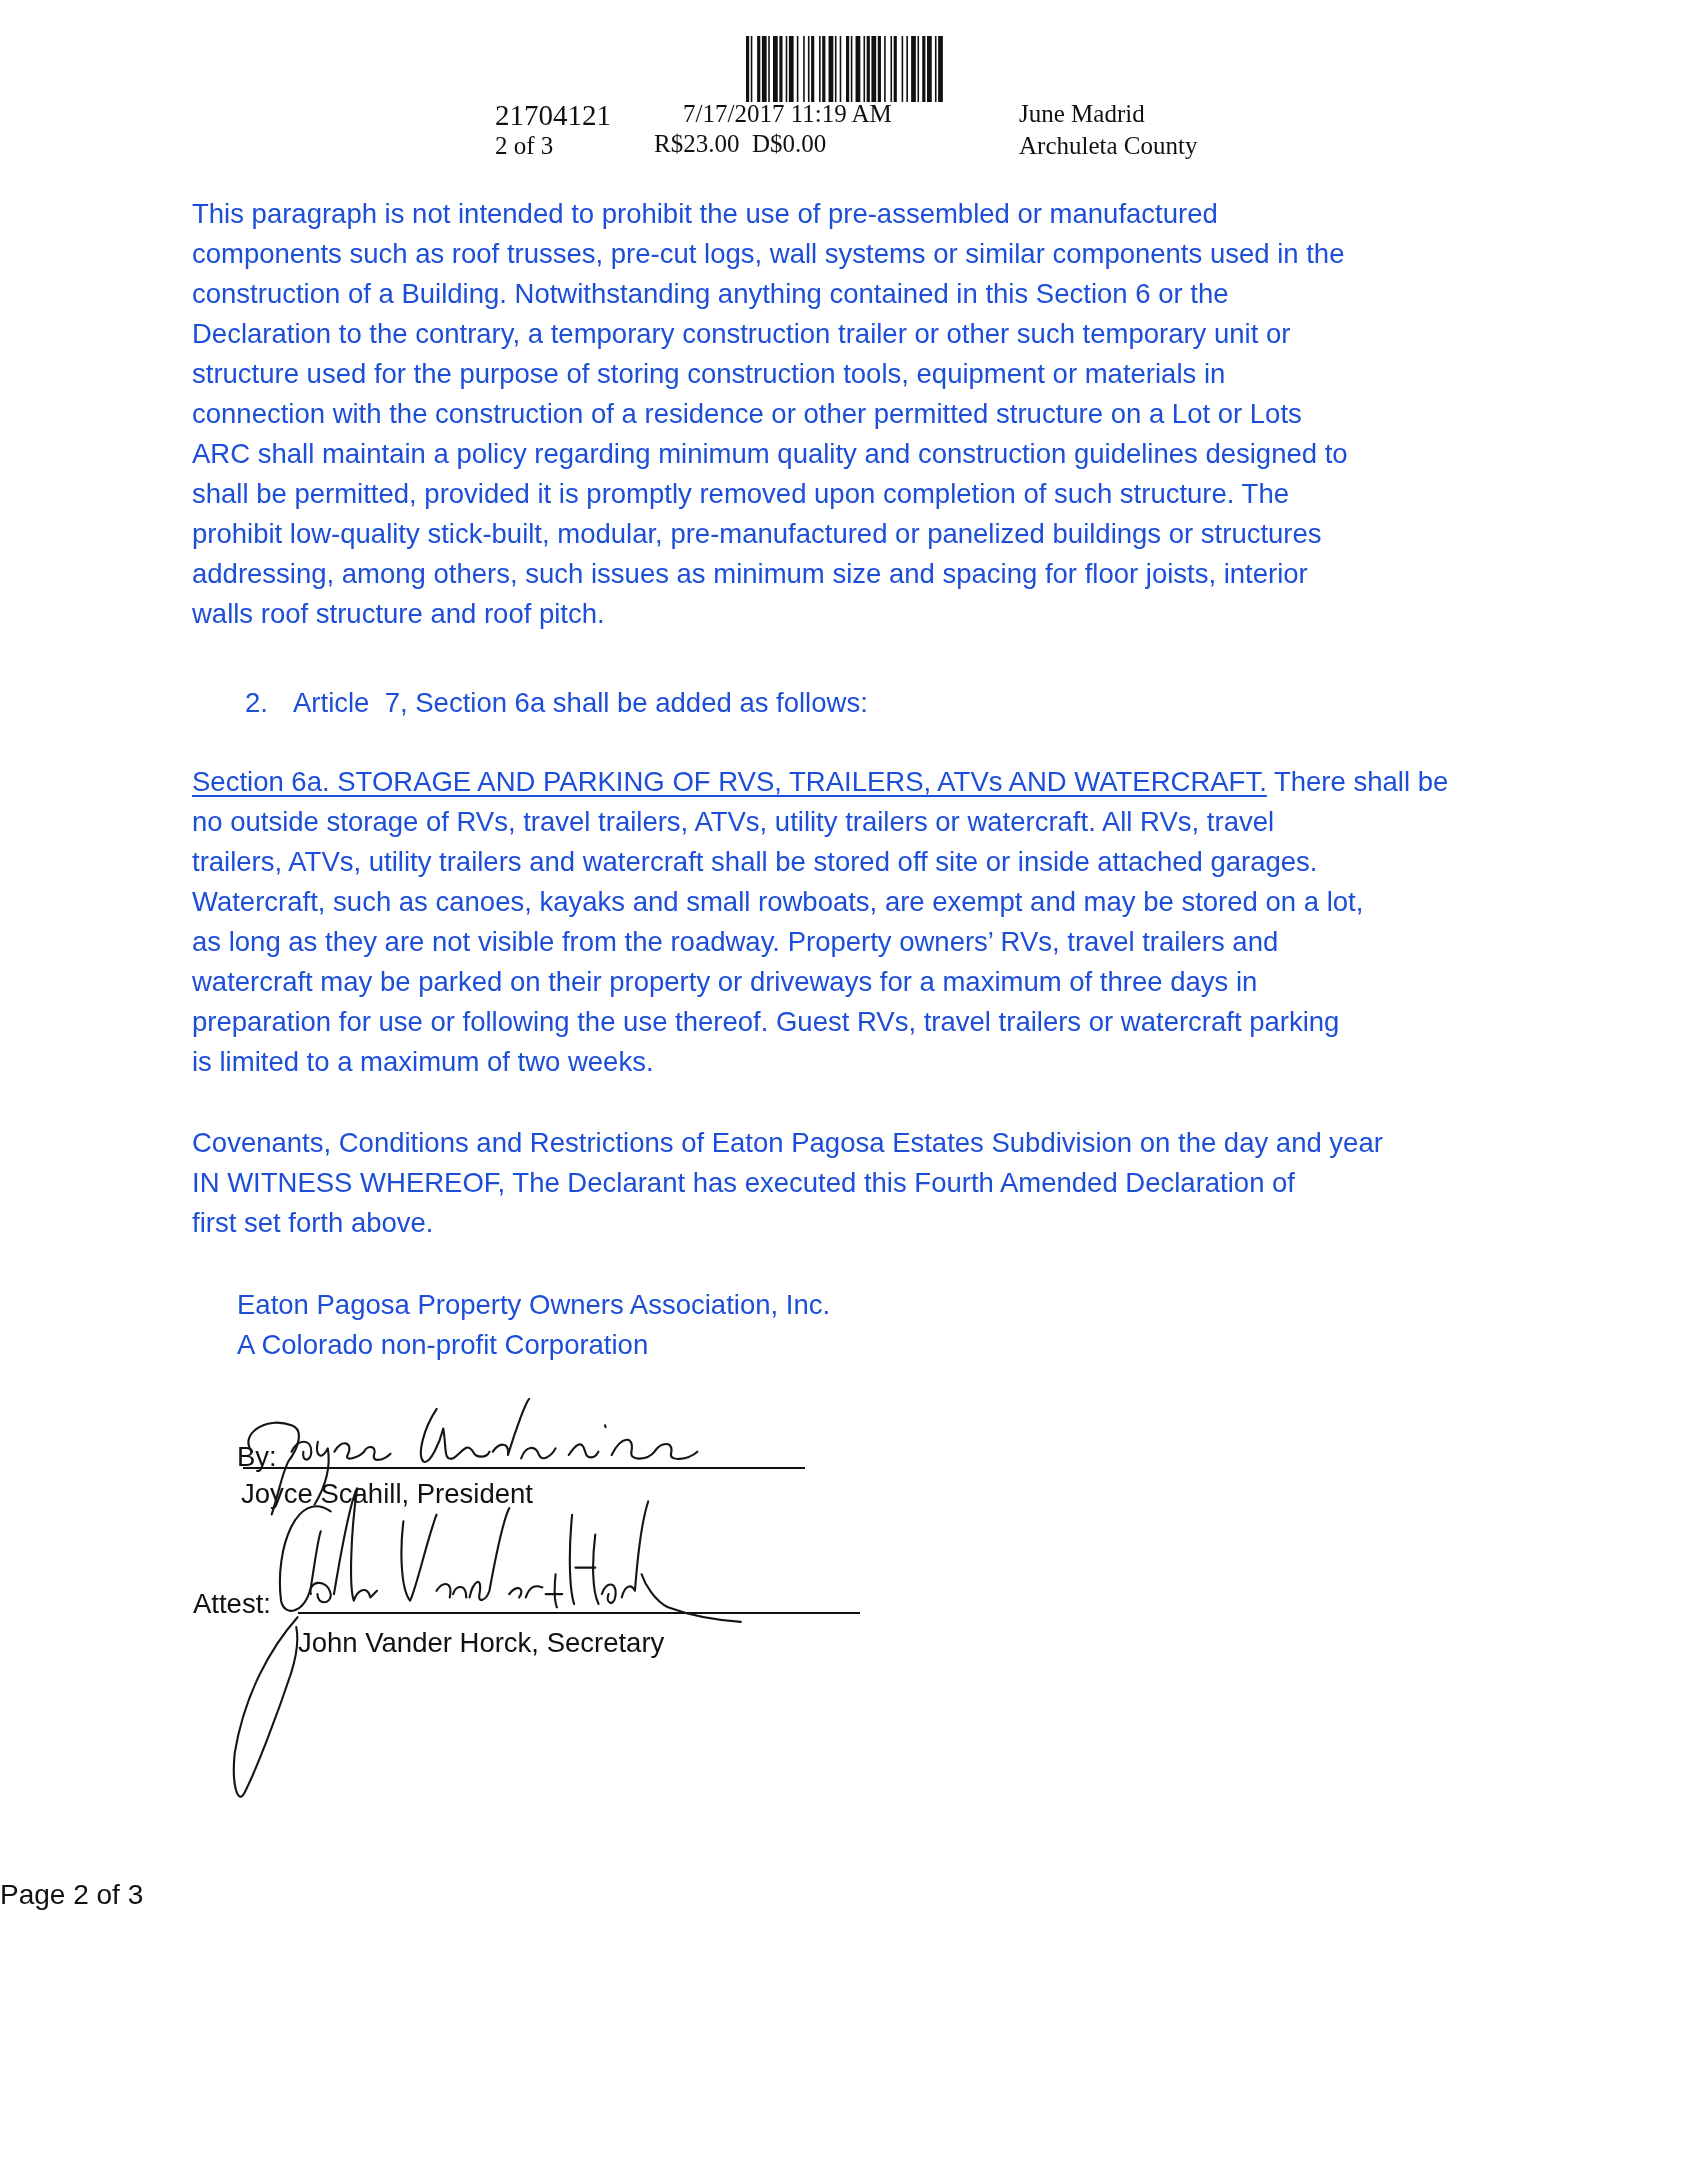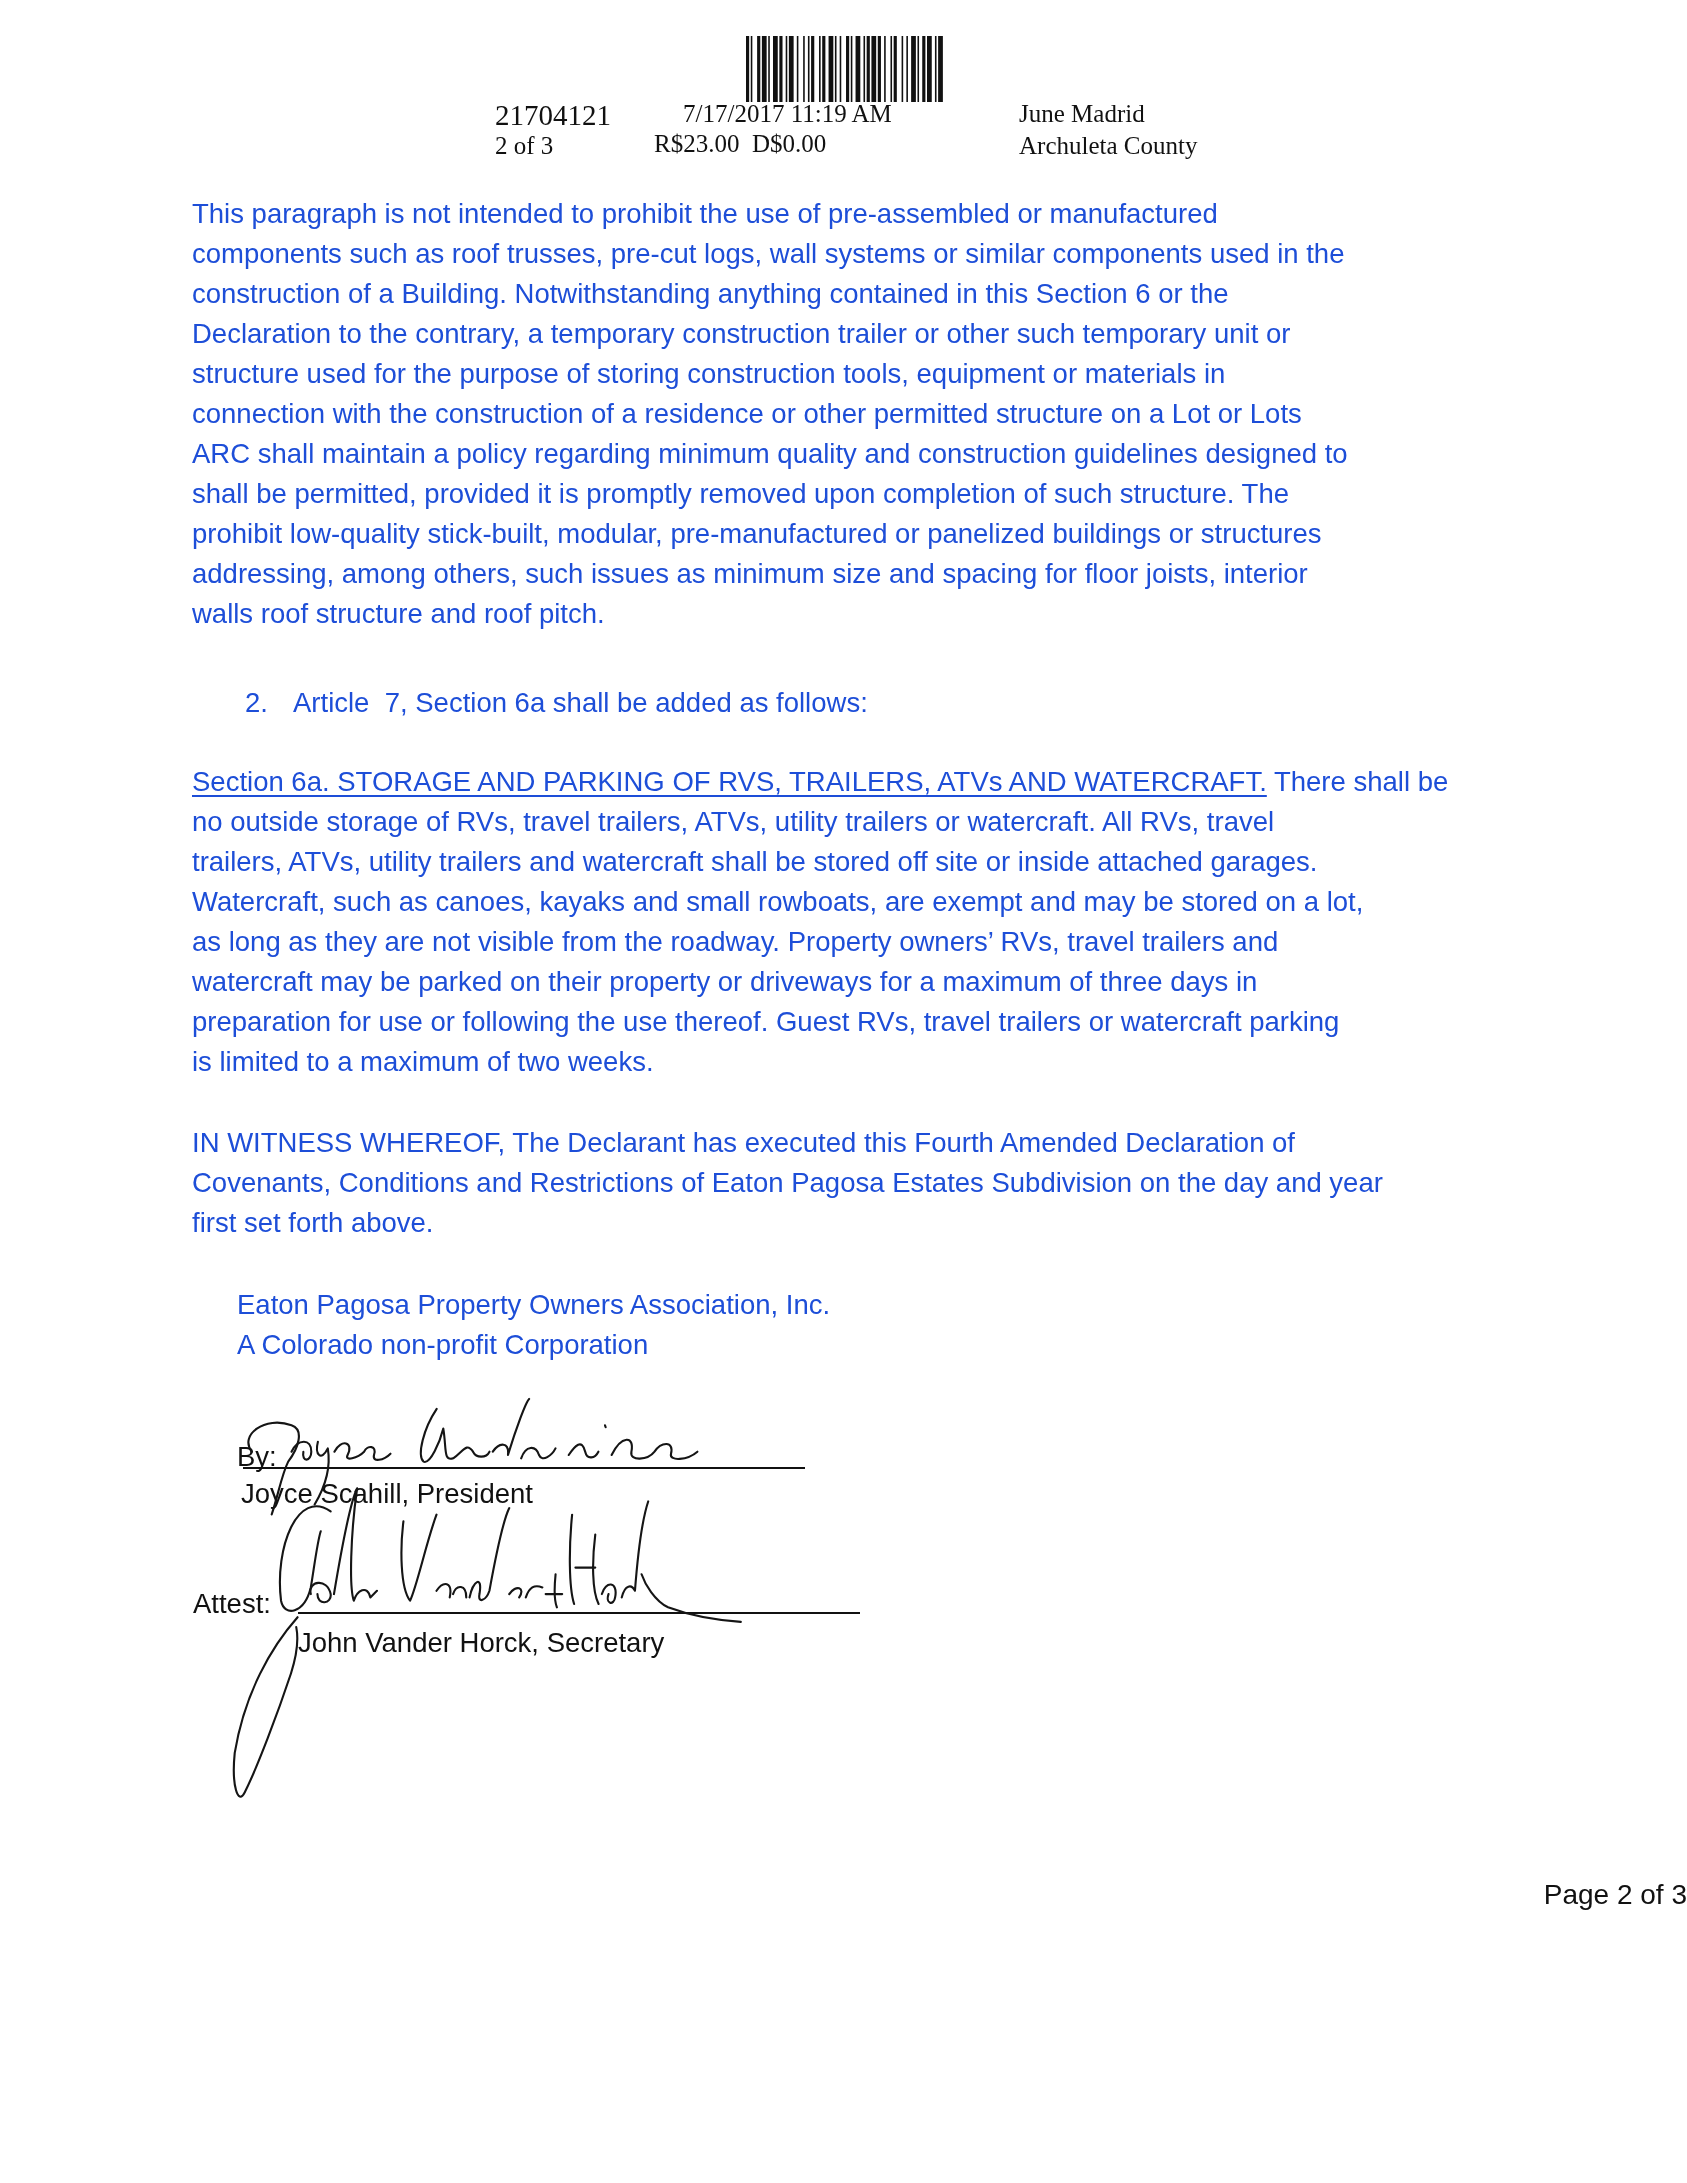--- a/index.html
+++ b/index.html
@@ -34,21 +34,21 @@
   #by-line { position: absolute; left: 243px; top: 1467px; width: 562px; height: 2px; background: #111; }
   #by-name { left: 241px; top: 1477px; }
   #attest-label { left: 193px; top: 1587px; }
   #attest-line { position: absolute; left: 298px; top: 1612px; width: 562px; height: 2px; background: #111; }
   #attest-name { left: 298px; top: 1626px; }
   #sig1, #sig2 { position: absolute; pointer-events: none; }
   #sig1 { left: 225px; top: 1389px; width: 595px; height: 132px; }
   #sig2 { left: 218px; top: 1475px; width: 695px; height: 344px; }
 
   
-  #footer { position: absolute; left: 0; width: 1687px; top: 1878px; text-align: right; font-size: 28px; line-height: 33px; }
+  #footer { position: absolute; left: 0; width: 1687px; top: 1878px; text-align: left; font-size: 28px; line-height: 33px; }
 </style>
 </head>
 <body>
 
 <svg id="barcode" viewBox="0 0 520 100" preserveAspectRatio="none">
     <rect x="0" y="0" width="4.8" height="100" fill="#111"></rect>
     <rect x="7.199999999999999" y="0" width="2.4" height="100" fill="#111"></rect>
     <rect x="16.799999999999997" y="0" width="4.8" height="100" fill="#111"></rect>
     <rect x="23.999999999999996" y="0" width="7.199999999999999" height="100" fill="#111"></rect>
     <rect x="33.599999999999994" y="0" width="2.4" height="100" fill="#111"></rect>
@@ -114,22 +114,22 @@
   <span class="ln">no outside storage of RVs, travel trailers, ATVs, utility trailers or watercraft. All RVs, travel</span>
   <span class="ln">trailers, ATVs, utility trailers and watercraft shall be stored off site or inside attached garages.</span>
   <span class="ln">Watercraft, such as canoes, kayaks and small rowboats, are exempt and may be stored on a lot,</span>
   <span class="ln">as long as they are not visible from the roadway. Property owners’ RVs, travel trailers and</span>
   <span class="ln">watercraft may be parked on their property or driveways for a maximum of three days in</span>
   <span class="ln">preparation for use or following the use thereof. Guest RVs, travel trailers or watercraft parking</span>
   <span class="ln">is limited to a maximum of two weeks.</span>
 </div>
 
 <div class="para sans" id="p3">
+  <span class="ln">Covenants, Conditions and Restrictions of Eaton Pagosa Estates Subdivision on the day and year</span>
   <span class="ln">IN WITNESS WHEREOF, The Declarant has executed this Fourth Amended Declaration of</span>
-  <span class="ln">Covenants, Conditions and Restrictions of Eaton Pagosa Estates Subdivision on the day and year</span>
   <span class="ln">first set forth above.</span>
 </div>
 
 <div class="para sans" id="org">
   <span class="ln">Eaton Pagosa Property Owners Association, Inc.</span>
   <span class="ln">A Colorado non-profit Corporation</span>
 </div>
 
 <div class="sig-label sans" id="by-label">By:</div>
 <div id="by-line"></div>

